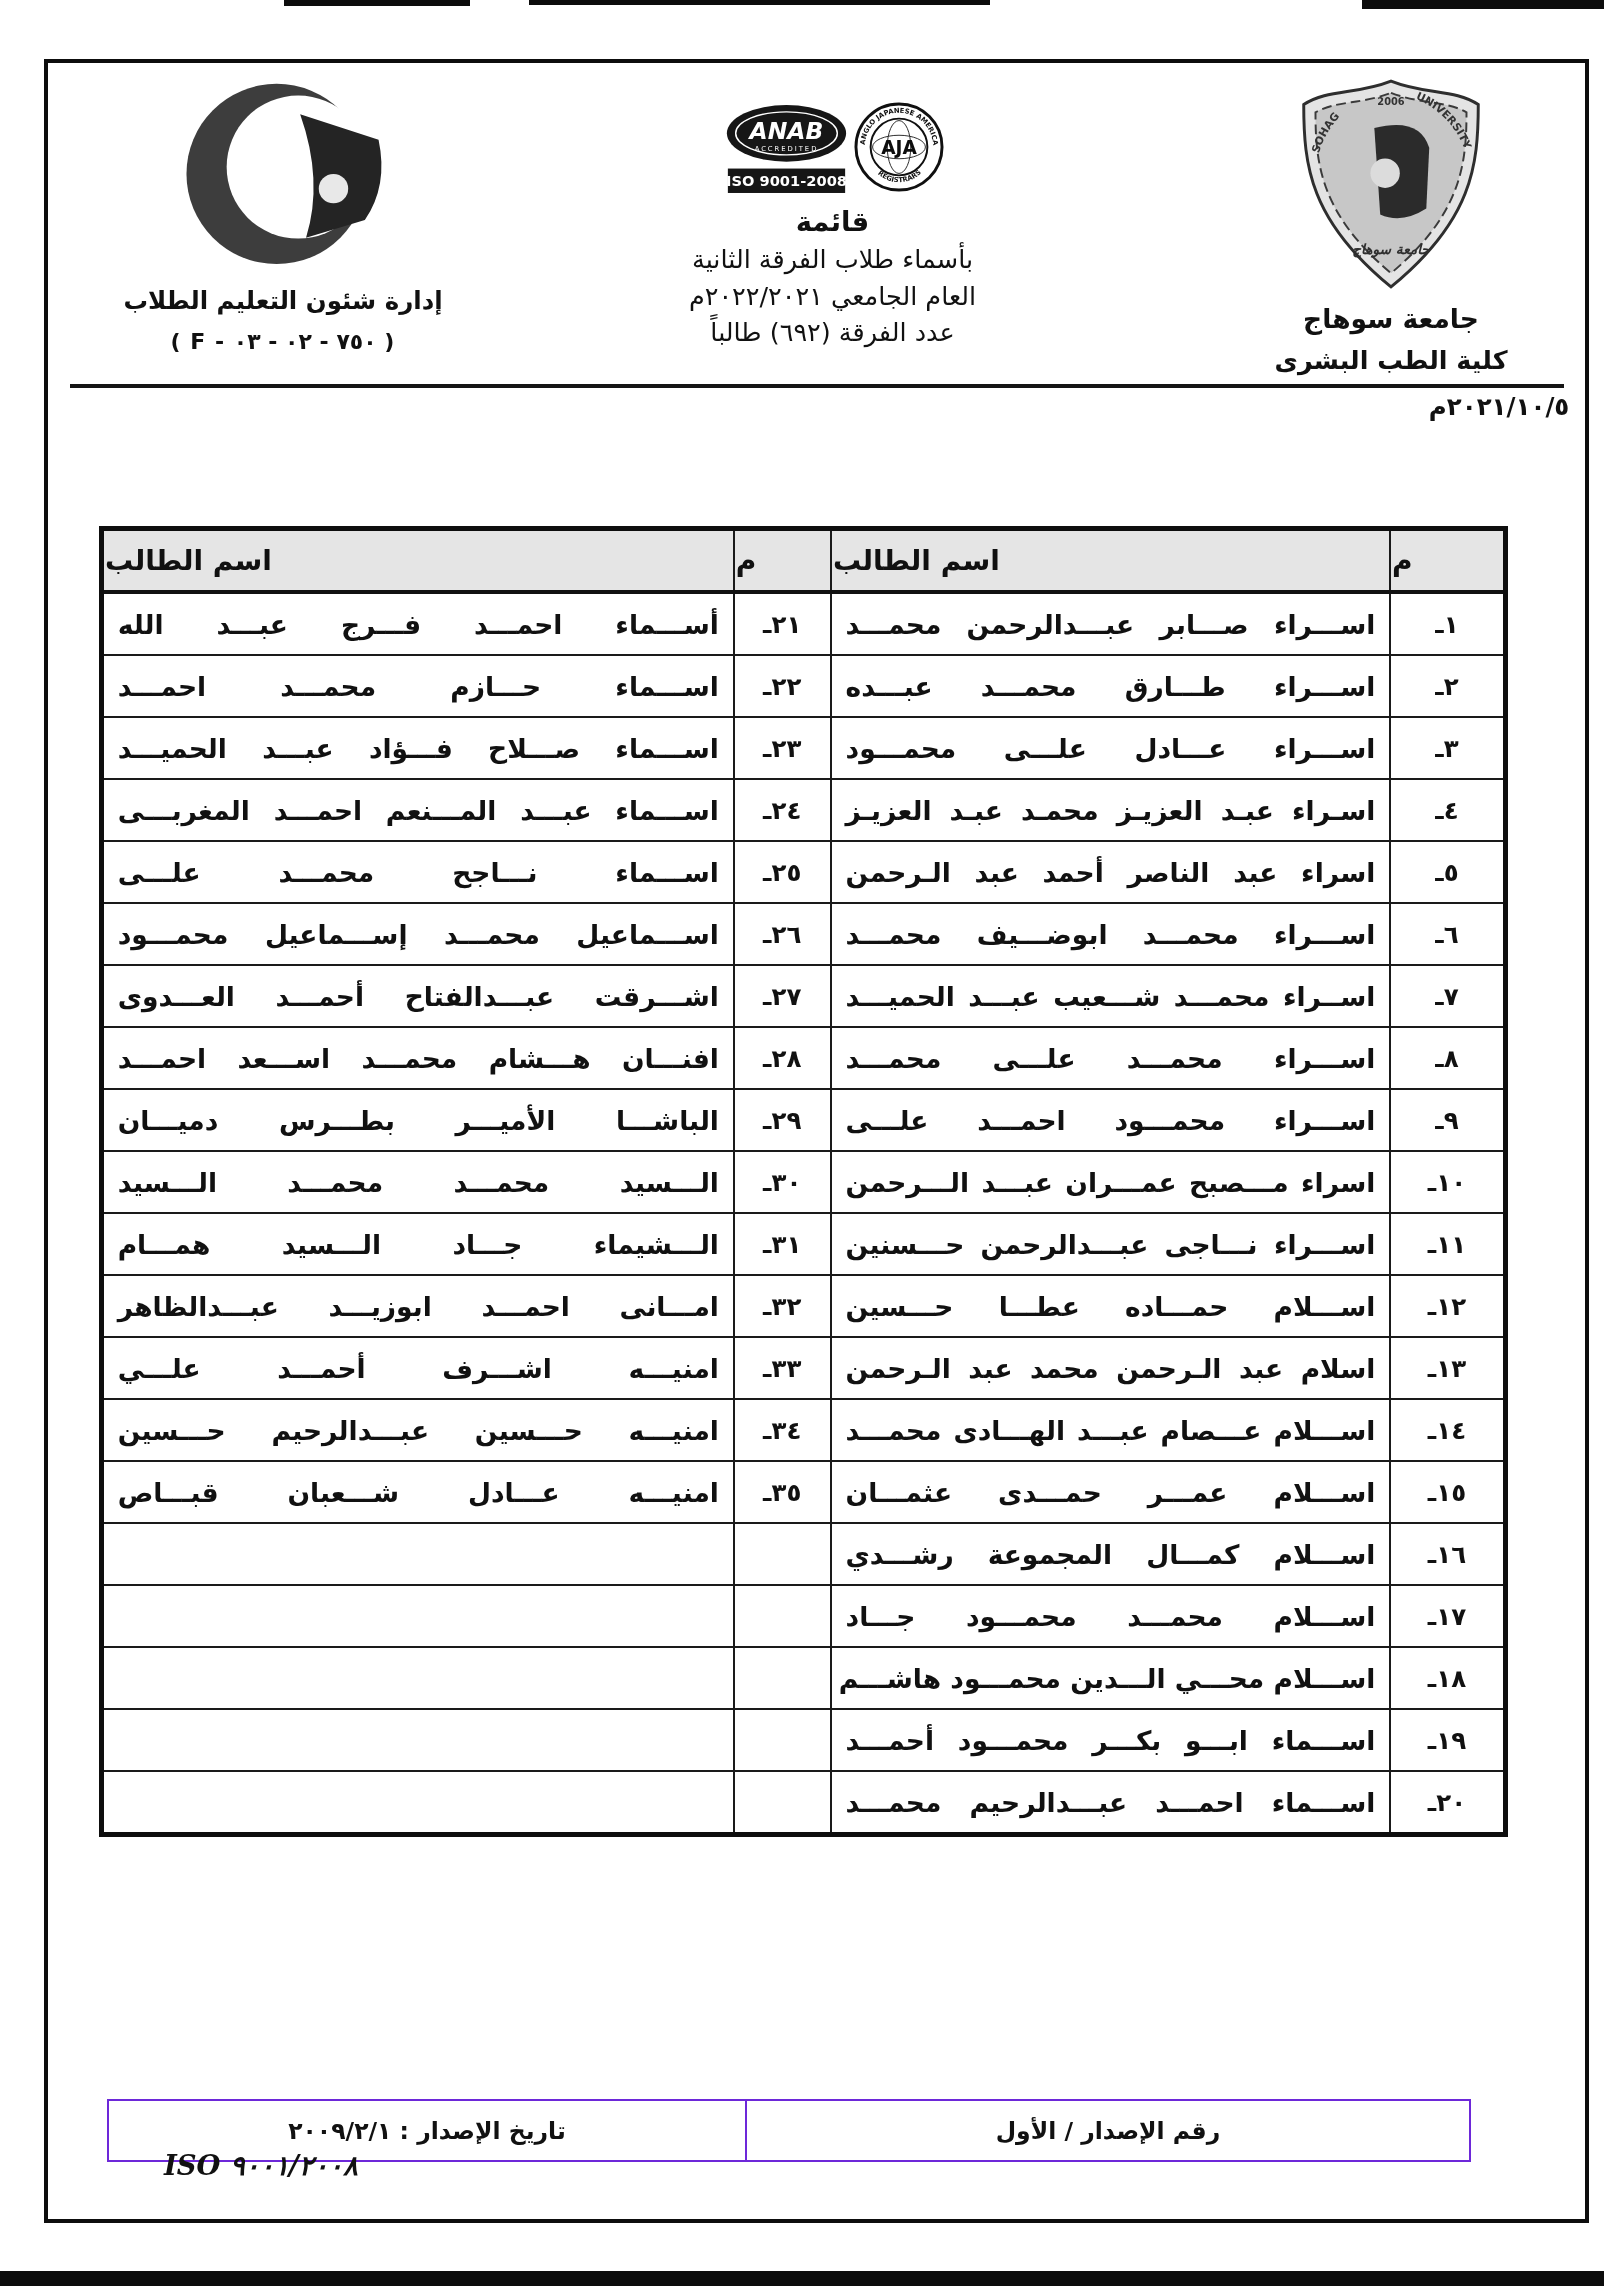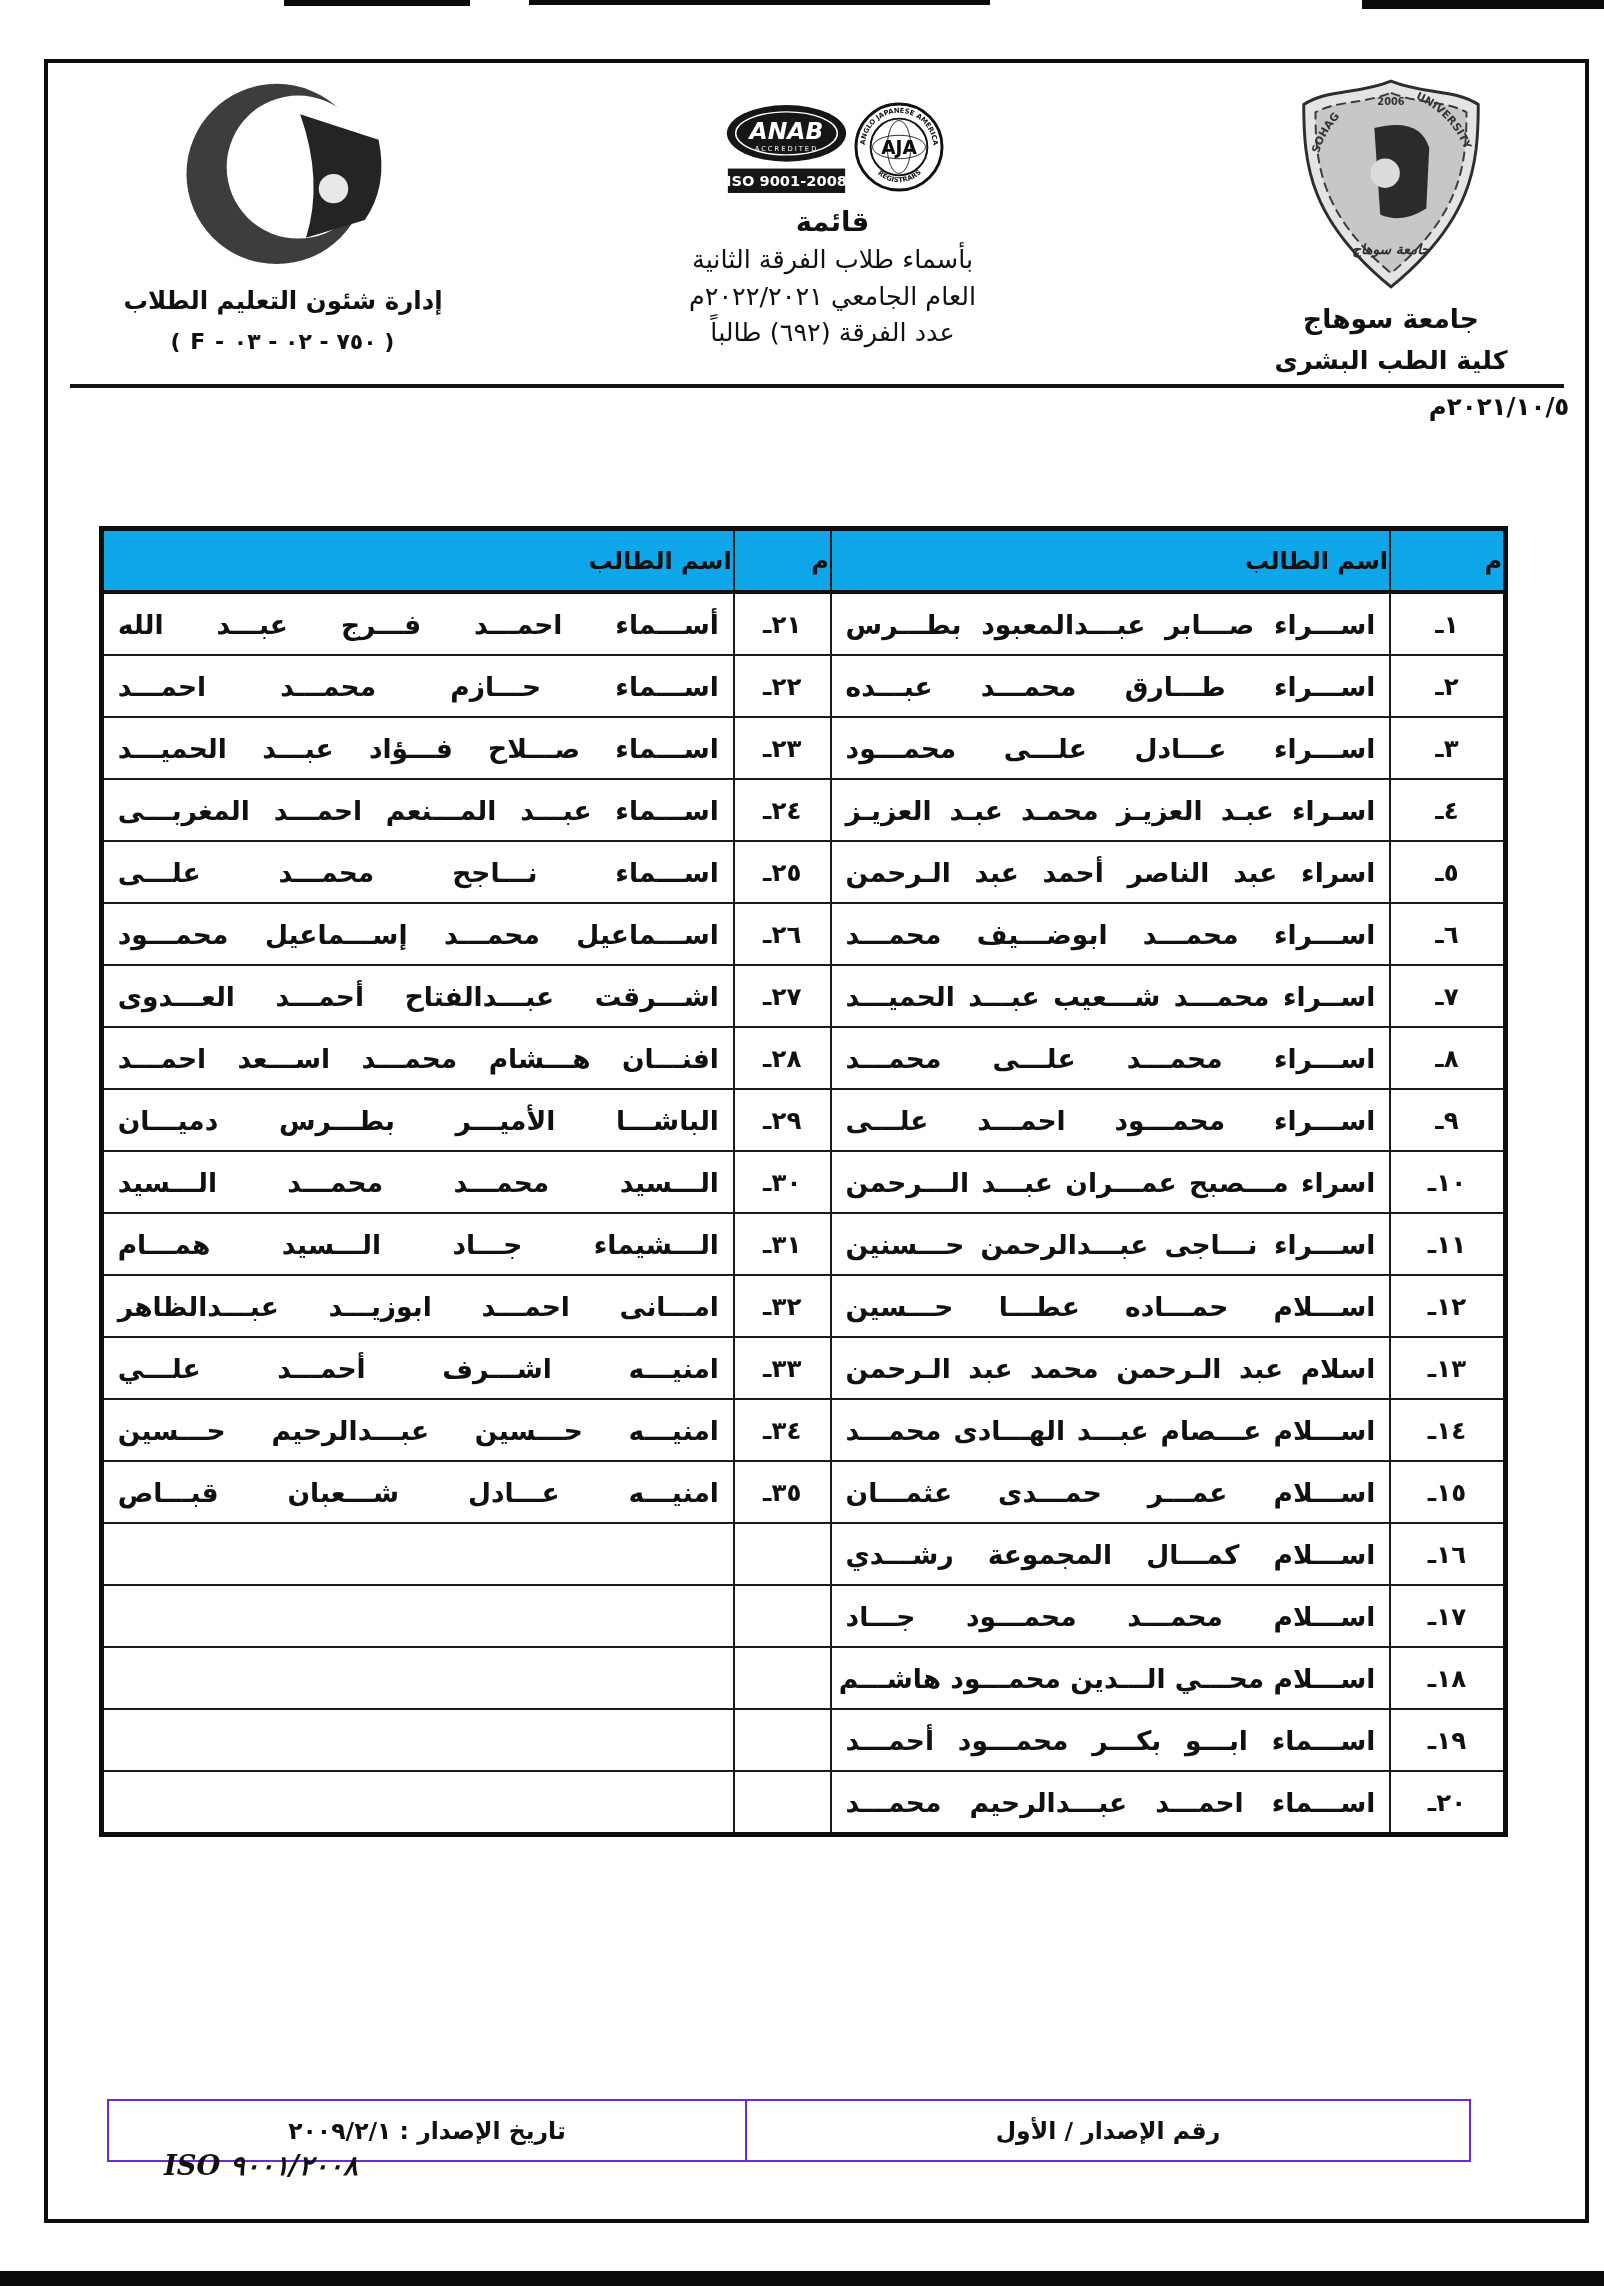--- a/index.html
+++ b/index.html
@@ -29,22 +29,22 @@
   .hdr-rule{left:21.6px;top:321px;width:1494px;height:3.9px;background:#151515;}
   .doc-date{top:329px;right:15.7px;font-size:24.5px;font-weight:bold;direction:rtl;}
   .section-title{top:384px;left:0;width:100%;text-align:center;font-size:31px;font-weight:bold;direction:rtl;}
   
   table.students{
     position:absolute;left:51px;top:463px;width:1409px;
     border-collapse:collapse;table-layout:fixed;direction:rtl;
     border:5.9px solid #0e0e0e;background:#fff;
   }
   table.students th{
-    background:#0ea5e9;border:2px solid #1a1a1a;border-bottom:4.9px solid #111;
-    height:57px;font-size:24px;font-weight:bold;text-align:right;
+    background:#e5e5e5;border:2px solid #1a1a1a;border-bottom:4.9px solid #111;
+    height:57px;font-size:28px;font-weight:bold;text-align:left;
   }
   table.students td{border:2px solid #1a1a1a;height:58px;overflow:hidden;}
   td.numcell{font-size:24.5px;font-weight:bold;text-align:center;direction:rtl;white-space:nowrap;}
   td.namecell{
     font-size:26.5px;font-weight:bold;padding:0 13.7px;direction:rtl;
     text-align:justify;text-align-last:justify;white-space:nowrap;
   }
   
   table.issue{
     position:absolute;left:59px;top:2036px;width:1364px;height:63px;
@@ -157,21 +157,21 @@
       <tr>
         <th>م</th>
         <th>اسم الطالب</th>
         <th>م</th>
         <th>اسم الطالب</th>
       </tr>
     </thead>
     <tbody>
       <tr>
           <td class="numcell">١ـ</td>
-          <td class="namecell">اســـراء صـــابر عبـــدالمعبود بطـــرس</td>
+          <td class="namecell">اســـراء صـــابر عبـــدالرحمن محمـــد</td>
           <td class="numcell">٢١ـ</td>
           <td class="namecell">أســـماء احمـــد فـــرج عبـــد الله</td>
         </tr>
       <tr>
           <td class="numcell">٢ـ</td>
           <td class="namecell">اســـراء طـــارق محمـــد عبـــده</td>
           <td class="numcell">٢٢ـ</td>
           <td class="namecell">اســـماء حـــازم محمـــد احمـــد</td>
         </tr>
       <tr>

